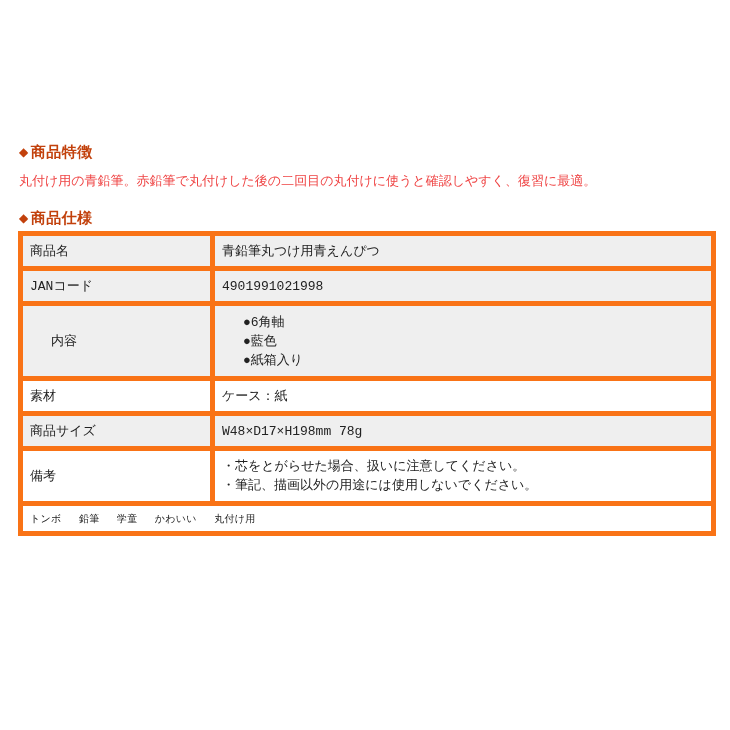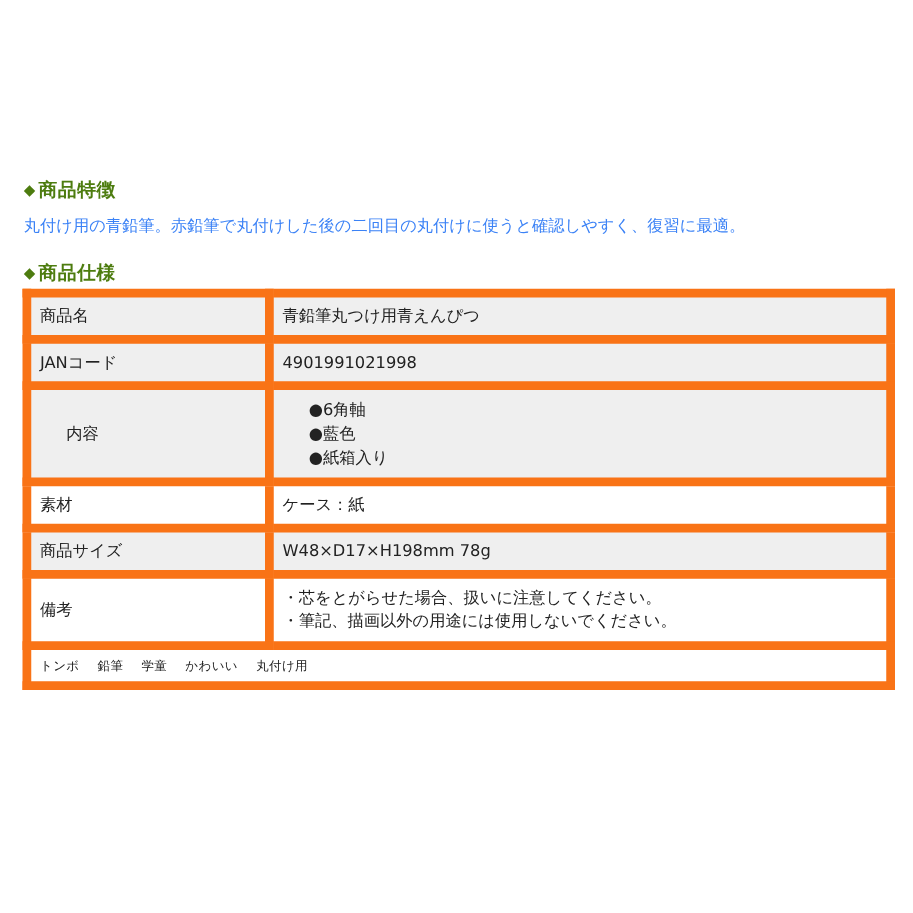--- a/index.html
+++ b/index.html
@@ -1,25 +1,25 @@
 <!DOCTYPE html>
 <html><head>
 <meta charset="utf-8">
 <style>
   html, body { margin: 0; padding: 0; background: #ffffff; }
   body { width: 730px; height: 730px; position: relative; overflow: hidden;
          font-family: "DejaVu Sans", "Liberation Sans", sans-serif; color: #222; }
-  .heading { position: absolute; left: 19px; font-size: 15px; font-weight: bold; color: #4d7c0f; letter-spacing: 0.5px; }
+  .heading { position: absolute; left: 19px; font-size: 15px; font-weight: bold; color: #c2410c; letter-spacing: 0.5px; }
   .heading .diamond { font-size: 12px; margin-right: 2px; position: relative; top: -1px; }
   #h1 { top: 143px; }
   #h2 { top: 209px; }
-  .desc { position: absolute; left: 19px; top: 172px; font-size: 13px; color: #3b82f6; white-space: nowrap; }
+  .desc { position: absolute; left: 19px; top: 172px; font-size: 13px; color: #ef4444; white-space: nowrap; }
   table.spec { position: absolute; left: 18px; top: 231px; width: 698px; border-collapse: collapse;
                border: 2px solid #6a6a6a; font-size: 13px; }
-  table.spec td { border: 7px solid #f97316; padding: 0 7px; vertical-align: middle; color: #222; }
+  table.spec td { border: 5px solid #f97316; padding: 0 7px; vertical-align: middle; color: #222; font-family: Liberation Mono, monospace; }
   table.spec td.label { width: 152px; }
   tr.gray td { background: #efefef; }
   tr.white td { background: #ffffff; }
   tr.h32 td { height: 30px; }
   tr.h72 td { height: 70px; padding-left: 28px; }
   tr.h52 td { height: 50px; }
   tr.h26 td { height: 25px; }
   .line { line-height: 19px; }
   td.footer { font-size: 10px; letter-spacing: 0.3px; }
   td.footer span { margin-right: 11px; }

